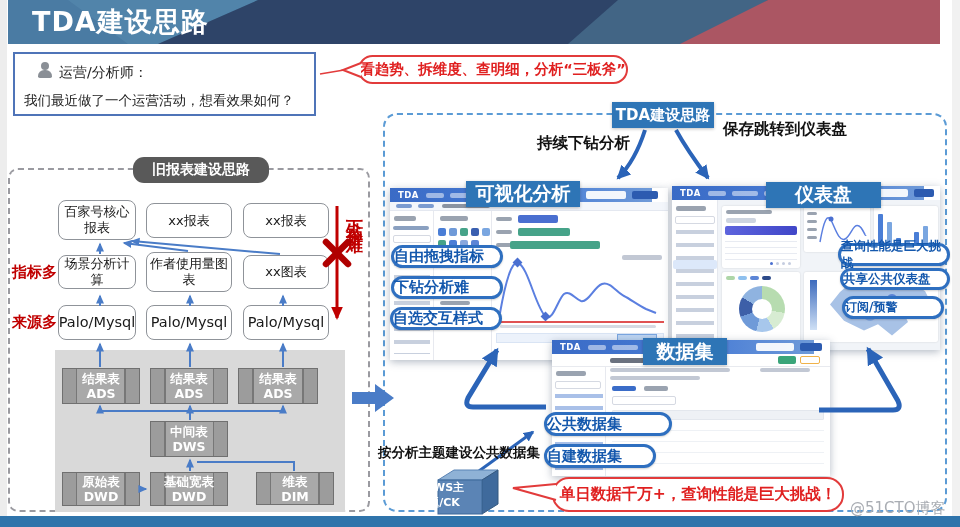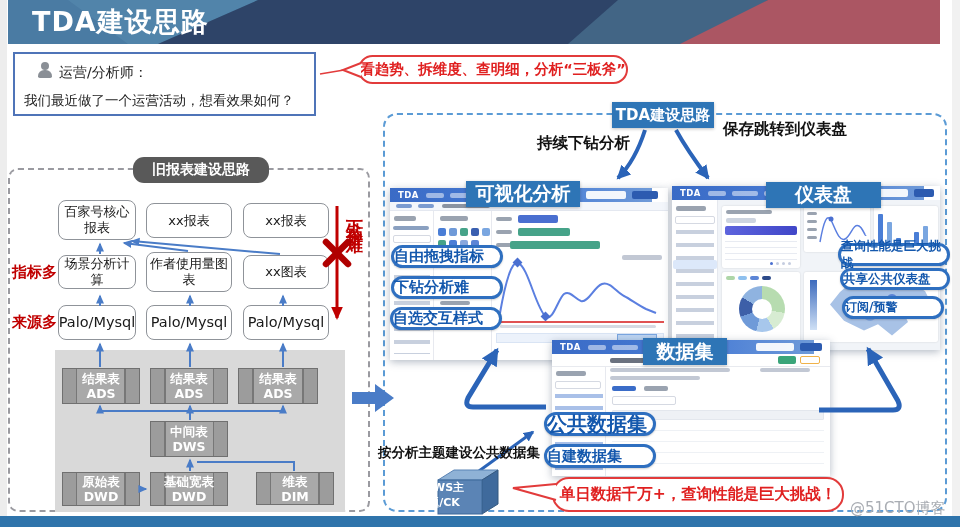--- a/index.html
+++ b/index.html
@@ -313,21 +313,21 @@
     </div>
     <div class="abs" style="left:58px;top:44px;width:214px;height:92px;">
       <span class="blob" style="left:2px;top:2px;width:24px;height:5px;background:#3a6cc8;"></span>
       <span class="blob" style="left:34px;top:2px;width:24px;height:5px;"></span>
       <span class="sbox" style="left:2px;top:12px;width:64px;height:9px;"></span>
       <span class="abs" style="left:2px;top:26px;width:212px;height:10px;background:#eef1f5;border:1px solid #e3e7ed;border-radius:1px;"></span>
       <div class="abs" style="left:2px;top:36px;width:212px;height:54px;background-image:repeating-linear-gradient(to bottom,#fff 0 10px,#eef1f5 10px 11px);"></div>
     </div>
   </div>
   <div class="blabel" style="left:643px;top:338px;width:84px;height:27px;font-size:19px;">数据集</div>
-  <div class="pill" style="left:544px;top:412px;width:112px;height:24px;font-size:20px;">
+  <div class="pill" style="left:544px;top:412px;width:128px;height:24px;font-size:15px;">
     <span>公共数据集</span>
   </div>
   <div class="pill" style="left:544px;top:444px;width:112px;height:24px;font-size:15px;">
     <span>自建数据集</span>
   </div>
 
   <svg class="abs" style="left:430px;top:466px;z-index:6;" width="74" height="52">
     <polygon points="8,14 24,4 68,4 52,14" fill="#8fb2d6" stroke="#5b84b5" stroke-width="1"></polygon>
     <polygon points="52,14 68,4 68,38 52,48" fill="#3f6a9c" stroke="#35597f" stroke-width="1"></polygon>
     <rect x="8" y="14" width="44" height="34" fill="#5b84b5" stroke="#3d6899" stroke-width="1"></rect>

